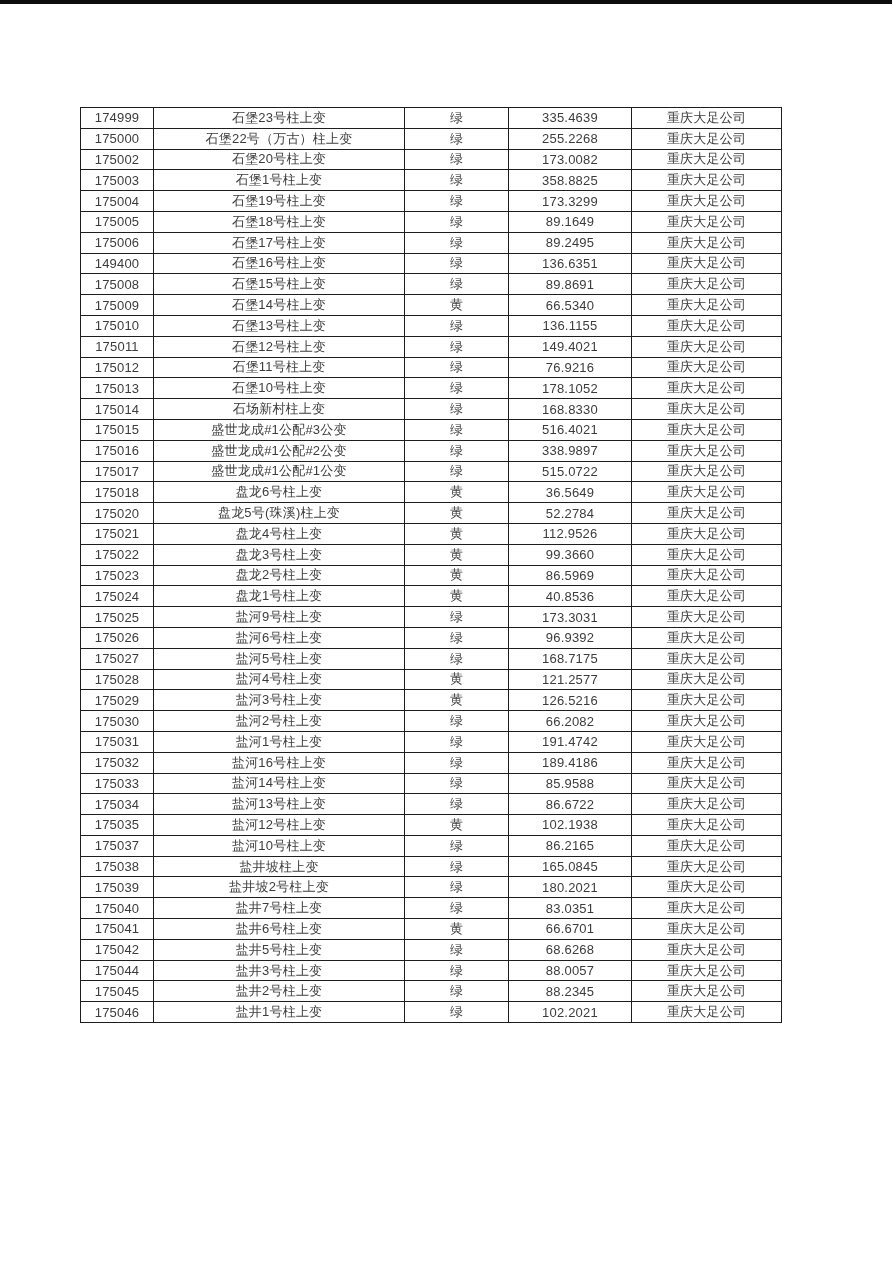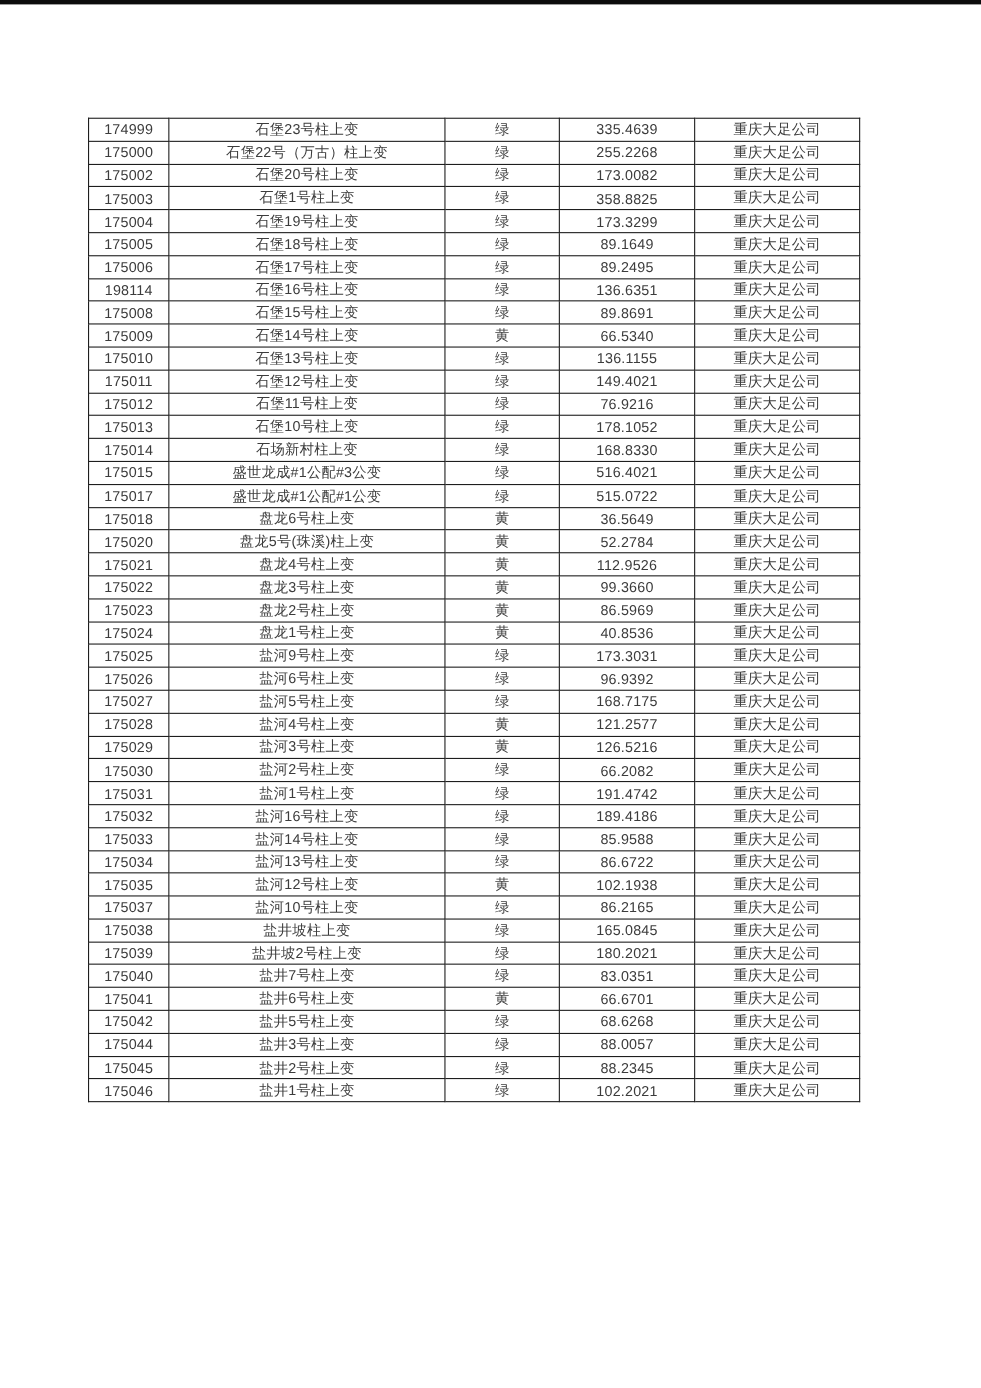--- a/index.html
+++ b/index.html
@@ -116,21 +116,21 @@
 
     <tr>
       <td>175006</td>
       <td>石堡17号柱上变</td>
       <td>绿</td>
       <td>89.2495</td>
       <td>重庆大足公司</td>
     </tr>
 
     <tr>
-      <td>198114</td>
+      <td>149400</td>
       <td>石堡16号柱上变</td>
       <td>绿</td>
       <td>136.6351</td>
       <td>重庆大足公司</td>
     </tr>
 
     <tr>
       <td>175008</td>
       <td>石堡15号柱上变</td>
       <td>绿</td>
@@ -187,20 +187,27 @@
     </tr>
 
     <tr>
       <td>175015</td>
       <td>盛世龙成#1公配#3公变</td>
       <td>绿</td>
       <td>516.4021</td>
       <td>重庆大足公司</td>
     </tr>
 
+    <tr>
+      <td>175016</td>
+      <td>盛世龙成#1公配#2公变</td>
+      <td>绿</td>
+      <td>338.9897</td>
+      <td>重庆大足公司</td>
+    </tr>
 
     <tr>
       <td>175017</td>
       <td>盛世龙成#1公配#1公变</td>
       <td>绿</td>
       <td>515.0722</td>
       <td>重庆大足公司</td>
     </tr>
 
     <tr>

